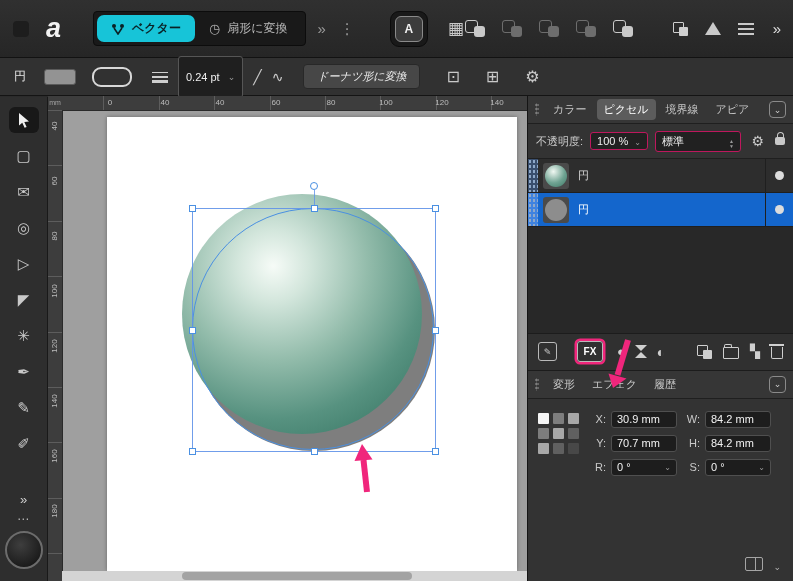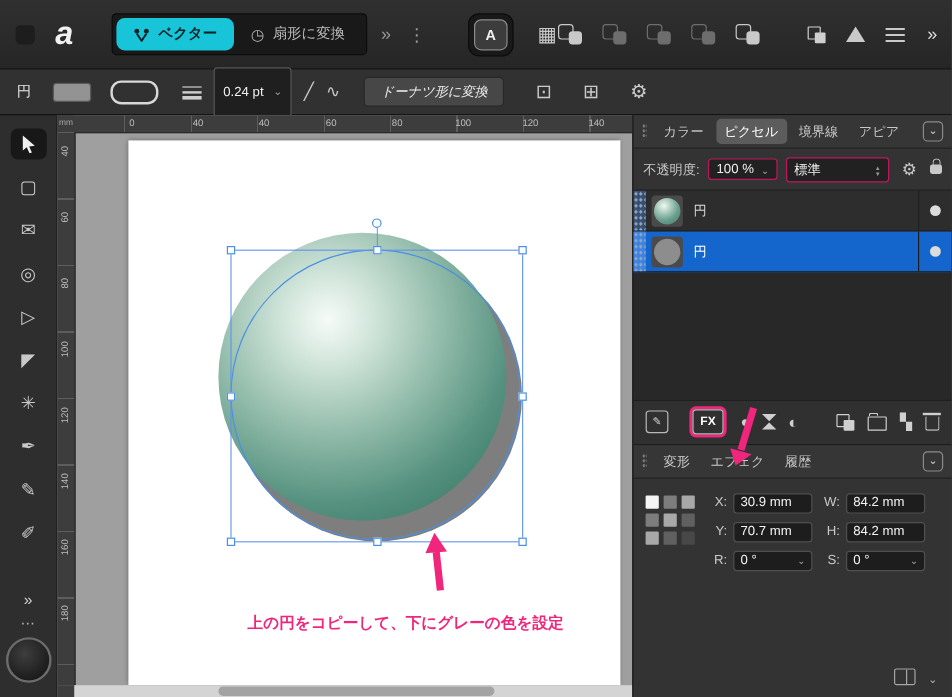--- a/index.html
+++ b/index.html
@@ -320,21 +320,20 @@
       <span class="handle" style="left:370px;top:95px"></span>
       <span class="handle" style="left:127px;top:217px"></span>
       <span class="handle" style="left:370px;top:217px"></span>
       <span class="handle" style="left:127px;top:338px"></span>
       <span class="handle" style="left:249px;top:338px"></span>
       <span class="handle" style="left:370px;top:338px"></span>
       <svg id="canvas-annot-svg" width="465" height="461">
         <line x1="305" y1="382" x2="301.5" y2="350" stroke="#f0267c" stroke-width="6"></line>
         <polygon points="300,334 310.5,349.5 292.5,351" fill="#f0267c"></polygon>
       </svg>
-      <div class="annot-text">上の円をコピーして、下にグレーの色を設定</div>
     </div>
     <div id="scroll-corner"></div>
     <div id="hscroll">
       <div class="thumb"></div>
     </div>
   </div>
 
   <div id="right-panel">
     <div class="tabs-row">
       <span class="panel-grip"></span>

